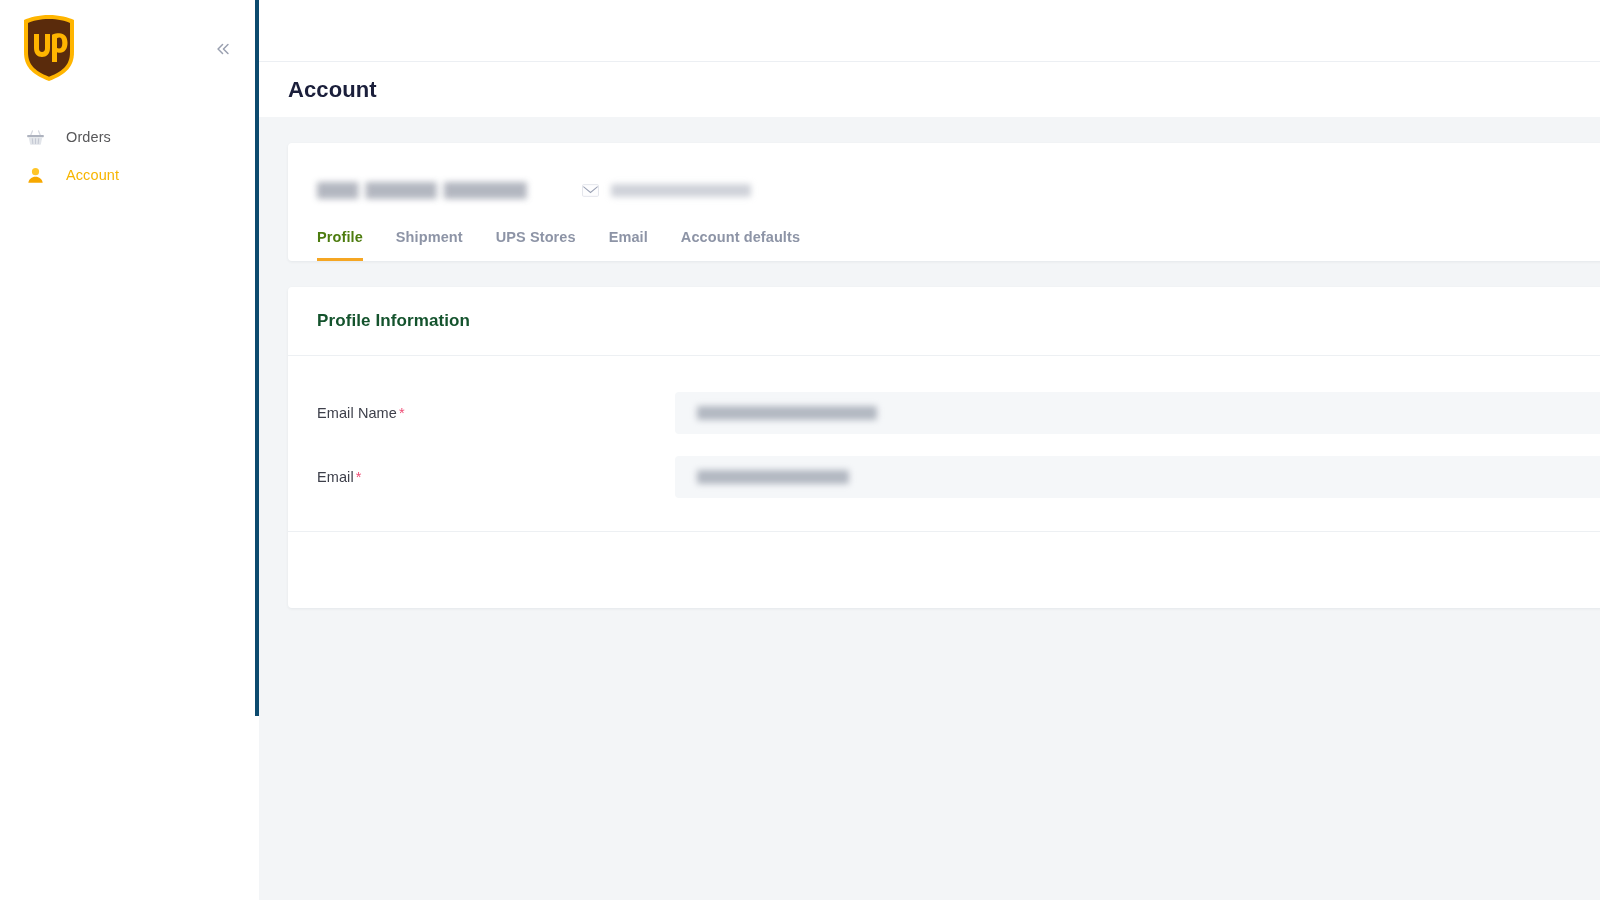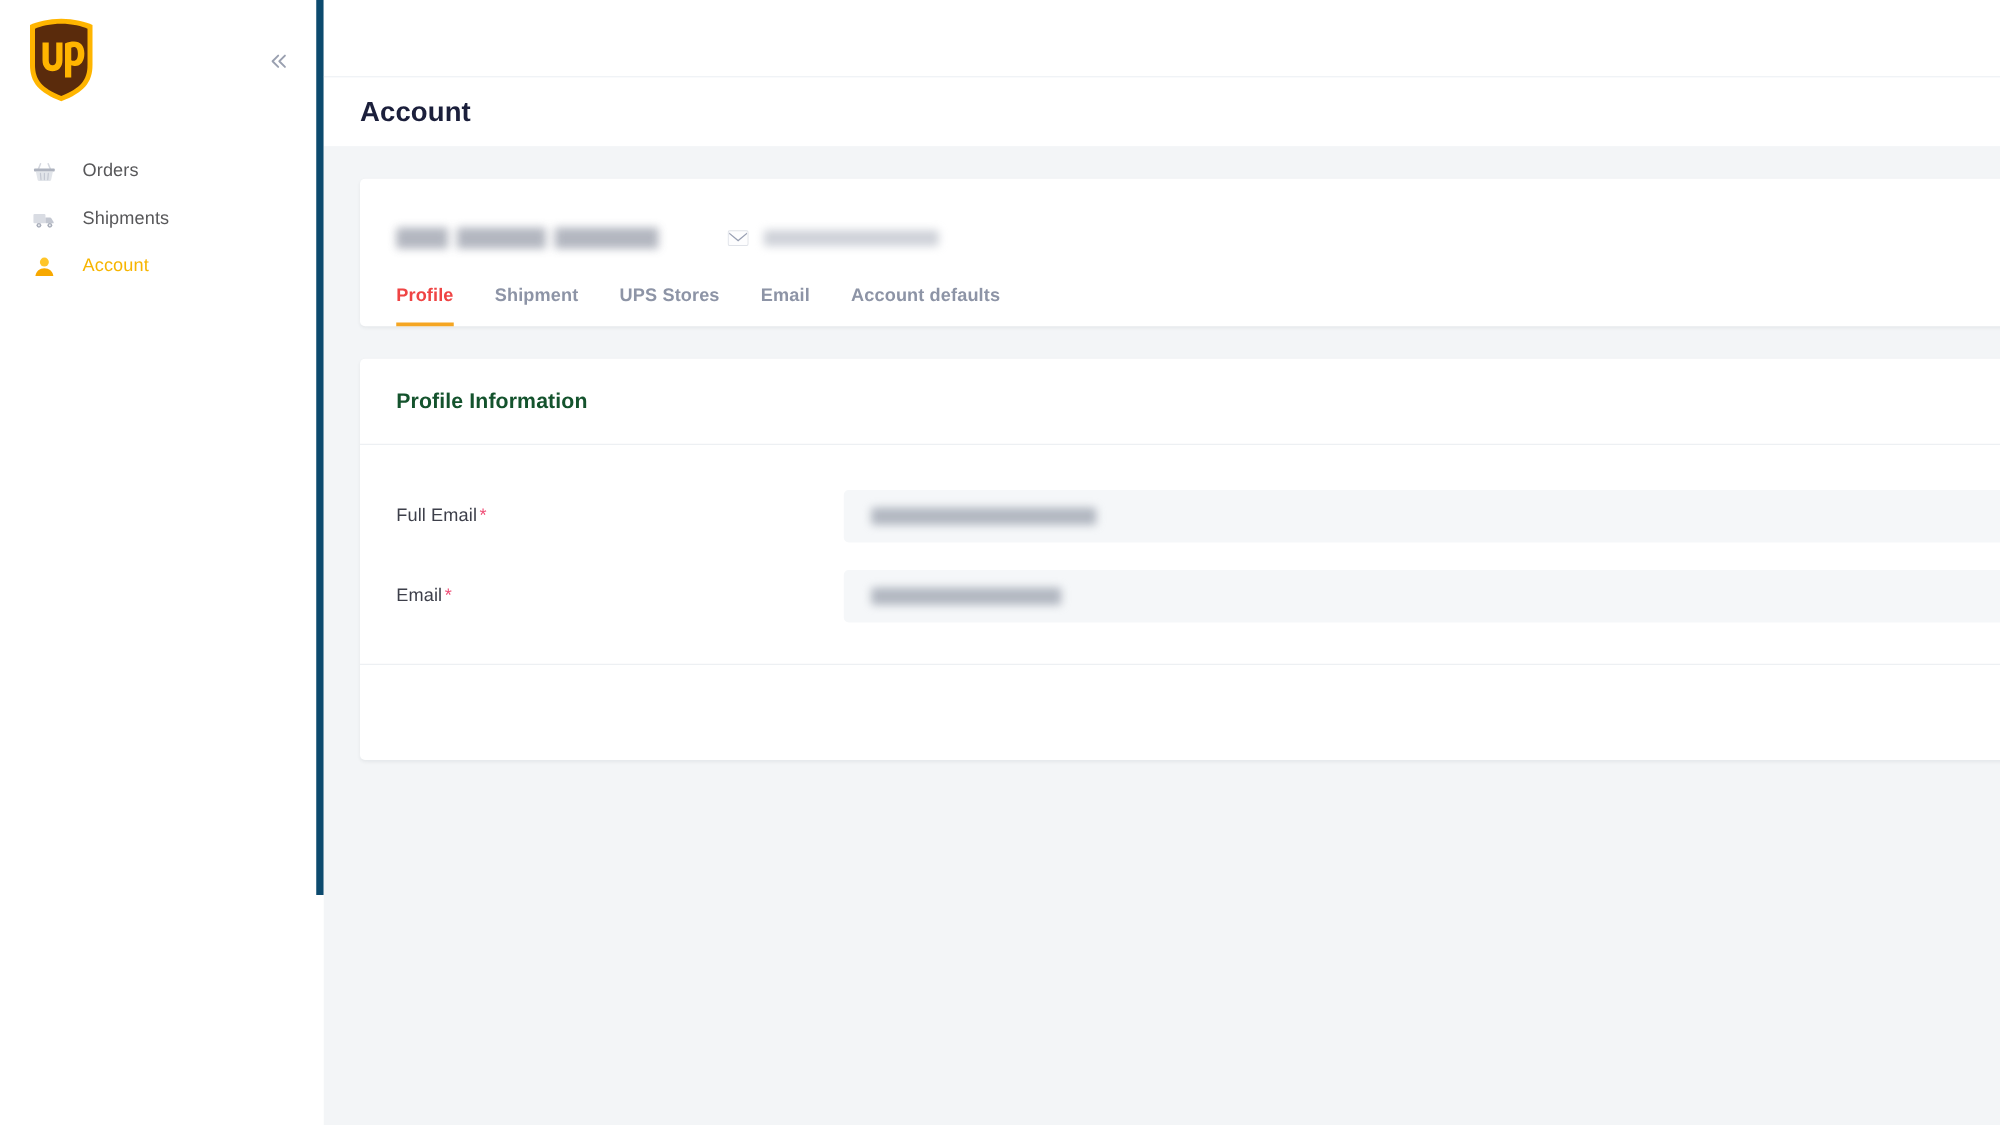--- a/index.html
+++ b/index.html
@@ -19,21 +19,21 @@
     display: flex;
     background: #ffffff;
   }
 
   
   .sidebar {
     width: 259px;
     min-width: 259px;
     height: 716px;
     background: #ffffff;
-    border-right: 6px solid #0c4a6e;
+    border-right: 4px solid #0c4a6e;
     position: relative;
   }
 
   .sidebar-top {
     height: 96px;
     display: flex;
     align-items: flex-start;
     padding: 14px 0 0 0;
     position: relative;
   }
@@ -213,21 +213,21 @@
     white-space: nowrap;
     letter-spacing: 0.1px;
     background: transparent;
     border-left: none;
     border-right: none;
     border-top: none;
     font-family: "Liberation Sans", sans-serif;
   }
 
   .tab.active {
-    color: #ef4444;
+    color: #4d7c0f;
     border-bottom-color: #f5a623;
     margin-top: 47px;
   }
 
   
   .profile-card {
     width: 1370px;
   }
 
   .card-header {
@@ -331,33 +331,20 @@
           <svg viewBox="0 0 24 24" width="21" height="21" xmlns="http://www.w3.org/2000/svg">
             <path d="M8.5 4.5 L6.5 9.5 M15.5 4.5 L17.5 9.5" stroke="#d6d9e0" stroke-width="1.4" fill="none" stroke-linecap="round"></path>
             <rect x="2.5" y="9" width="19" height="2.6" rx="0.8" fill="#aeb3bf"></rect>
             <path d="M4.3 12 L5.8 19.3 C5.95 20 6.5 20.4 7.2 20.4 L16.8 20.4 C17.5 20.4 18.05 20 18.2 19.3 L19.7 12 Z" fill="#e2e5ea"></path>
             <path d="M8.4 13.4 L8.9 19 M12 13.4 L12 19 M15.6 13.4 L15.1 19" stroke="#c3c7d1" stroke-width="1.1" stroke-linecap="round"></path>
           </svg>
         </span>
         <span class="nav-label">Orders</span>
       </a>
 
-      <a class="nav-item">
-        <span class="nav-icon">
-          <svg viewBox="0 0 24 24" width="21" height="21" xmlns="http://www.w3.org/2000/svg">
-            <rect x="2" y="7" width="11" height="8.6" rx="1" fill="#d9dce3"></rect>
-            <path d="M13 10.2 L17.2 10.2 C17.7 10.2 18.1 10.45 18.35 10.9 L20.3 14.2 C20.45 14.45 20.5 14.7 20.5 15 L20.5 15.6 L13 15.6 Z" fill="#c3c7d1"></path>
-            <circle cx="7" cy="17.4" r="2.2" fill="#a9aeba"></circle>
-            <circle cx="17" cy="17.4" r="2.2" fill="#a9aeba"></circle>
-            <circle cx="7" cy="17.4" r="0.85" fill="#eef0f3"></circle>
-            <circle cx="17" cy="17.4" r="0.85" fill="#eef0f3"></circle>
-          </svg>
-        </span>
-        <span class="nav-label">Shipments</span>
-      </a>
 
 
       <a class="nav-item active">
         <span class="nav-icon">
           <svg viewBox="0 0 24 24" width="21" height="21" xmlns="http://www.w3.org/2000/svg">
             <circle cx="12" cy="7.6" r="4.1" fill="#ffc529"></circle>
             <path d="M3.8 20.4 C4.4 15.9 7.7 13.3 12 13.3 C16.3 13.3 19.6 15.9 20.2 20.4 Z" fill="#f7a800"></path>
           </svg>
         </span>
         <span class="nav-label">Account</span>
@@ -402,21 +389,21 @@
       <div class="card profile-card">
 
         <div class="card-header">
           <h2 class="card-header-title">Profile Information</h2>
         </div>
 
         <div class="card-body">
 
           <div class="form-row">
             <label class="form-label">
-              <span>Full Email</span><span class="req">*</span>
+              <span>Email Name</span><span class="req">*</span>
             </label>
             <div class="field">
               <span class="blur-value name"></span>
             </div>
           </div>
 
           <div class="form-row">
             <label class="form-label">
               <span>Email</span><span class="req">*</span>
             </label>

